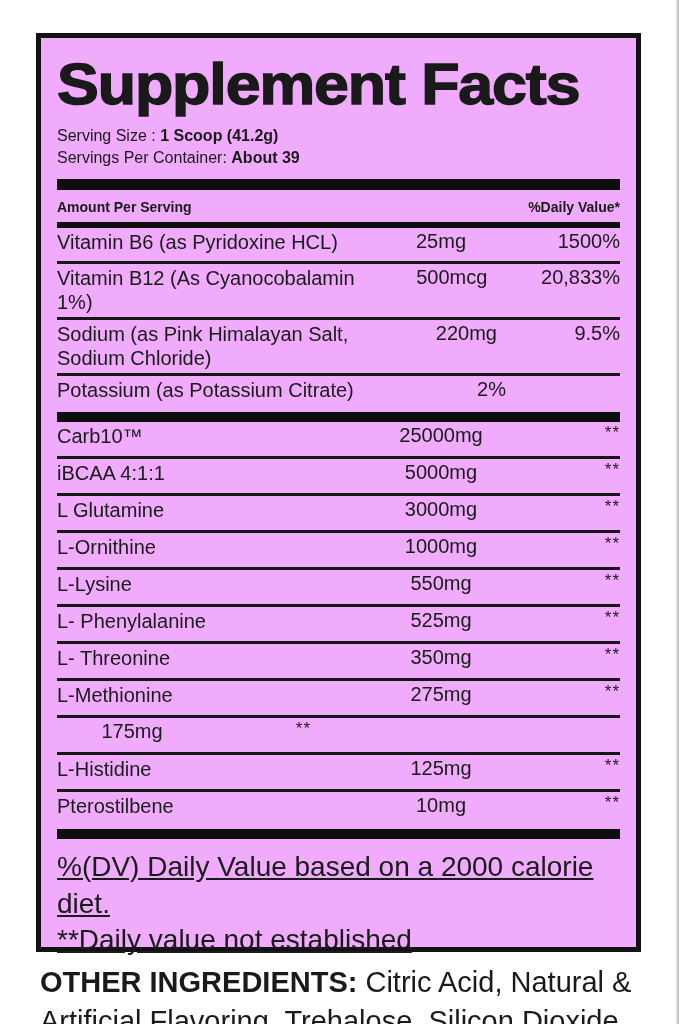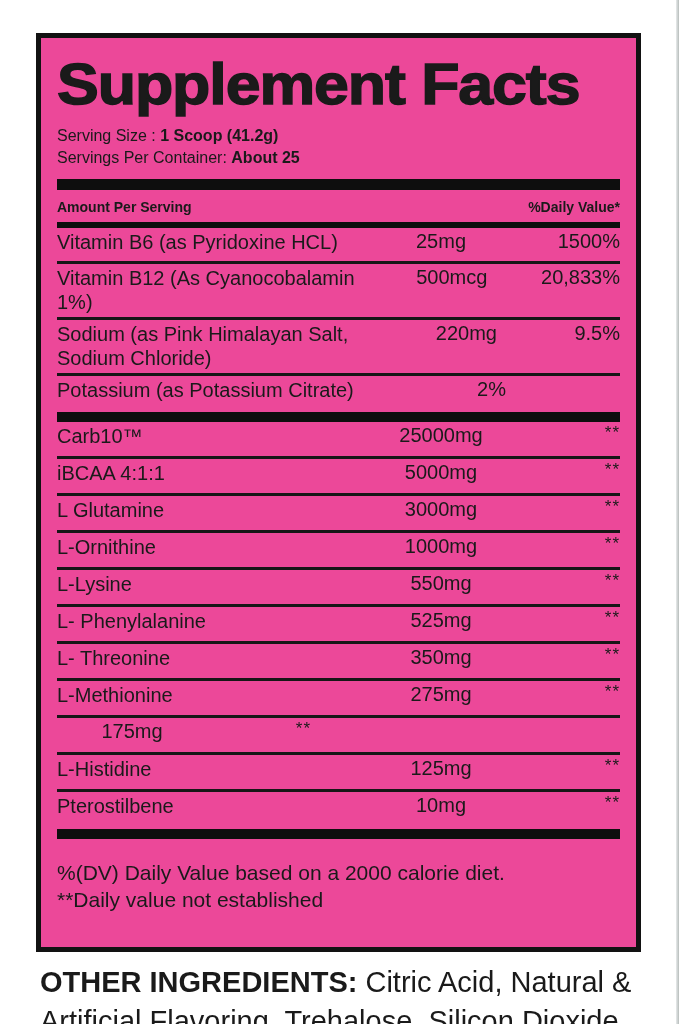--- a/index.html
+++ b/index.html
@@ -8,21 +8,21 @@
     font-family:"Liberation Sans", sans-serif;
     color:#1a1a1a;
     position:relative;
   }
   .page-edge {
     position:absolute; right:0; top:0; width:3px; height:100%;
     background:linear-gradient(to right,#e8ebec,#b7bdbb);
   }
   .facts-box {
     position:absolute; left:36px; top:33px; width:605px; height:919px;
-    border:5px solid #121212; background:#ec4899;
+    border:5px solid #121212; background:#f0abfc;
     padding:10px 16px 8px 16px;
   }
   .sf-title {
     font-weight:bold;
     font-size:57px;
     line-height:1.02;
     letter-spacing:-1px;
     margin-top:7px;
     transform:scaleX(1.10);
     transform-origin:left center;
@@ -50,42 +50,42 @@
   .rows .row:last-child { border-bottom:none; }
   .row .n { flex:1 1 auto; max-width:345px; padding-right:6px; line-height:1.22; }
   .row .a { width:150px; text-align:center; }
   .row .d { width:104px; text-align:right; }
   .row .d.star {
     font-size:17px; letter-spacing:1px;
     position:relative; top:-7px;
     align-self:flex-start; padding-top:6px;
   }
   .g2 .row { min-height:37px; }
-  .footnotes { margin-top:20px; font-size:21px; line-height:1.32; }
+  .footnotes { margin-top:10px; font-size:28px; line-height:1.32;text-decoration:underline; }
   .other-ing {
     position:absolute; left:40px; top:963px; width:608px;
     font-size:29px; line-height:1.33;
   }
   .other-ing b { font-weight:bold; }
 </style>
 </head>
 <body>
 
 <div class="facts-box">
 
   <div class="sf-title">Supplement Facts</div>
 
   <div class="serving-block">
     <div class="serving-line">
       <span>Serving Size :</span>
       <b>1 Scoop (41.2g)</b>
     </div>
     <div class="serving-line">
       <span>Servings Per Container:</span>
-      <b>About 25</b>
+      <b>About 39</b>
     </div>
   </div>
 
   <div class="bar bar-thick"></div>
 
   <div class="hdr-row">
     <span>Amount Per Serving</span>
     <span>%Daily Value*</span>
   </div>
 

